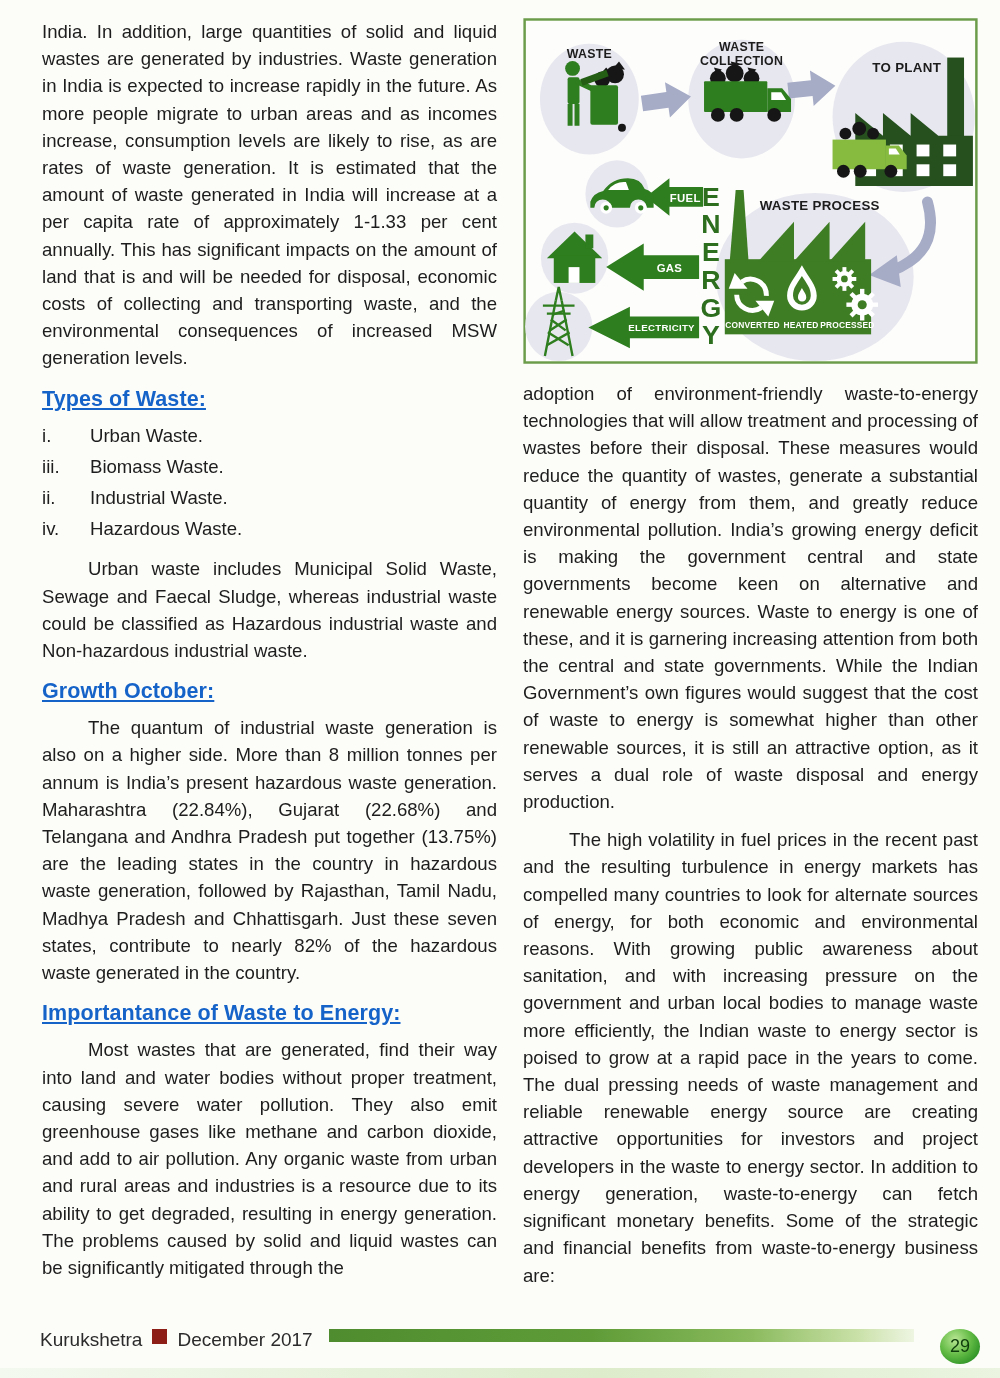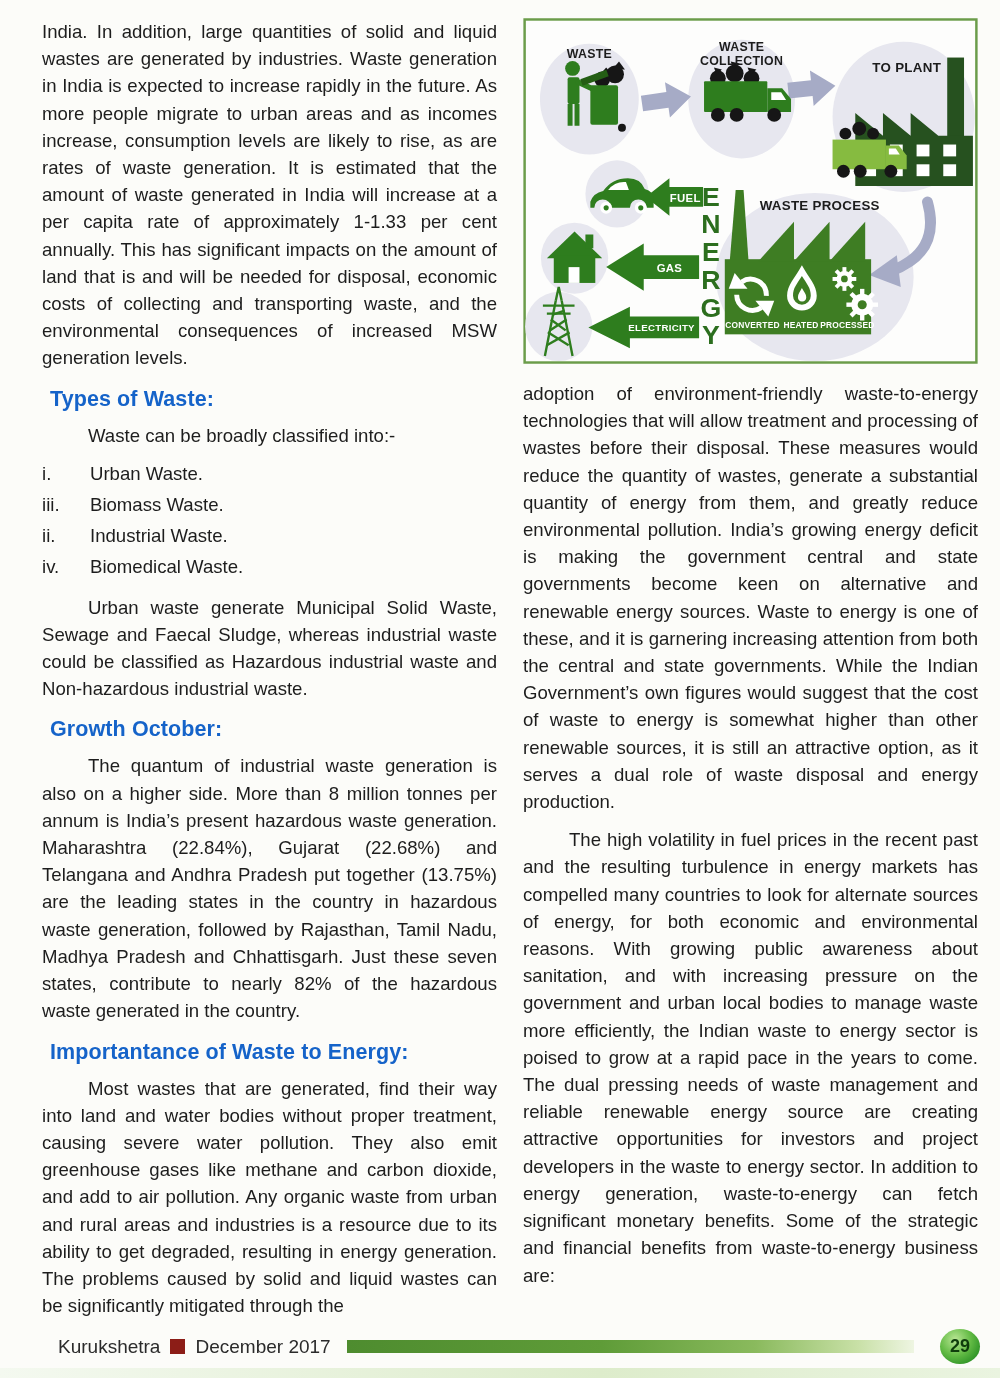--- a/index.html
+++ b/index.html
@@ -6,78 +6,77 @@
   body{
     width:1000px;height:1378px;position:relative;overflow:hidden;
     background:#fcfcf9;
     font-family:"Liberation Sans",sans-serif;
   }
   .page{position:absolute;inset:0;}
   .columns{display:flex;gap:26px;padding:18px 22px 16px 42px;justify-content:space-between;}
   .col{flex:1 1 0;min-width:0;}
   p.body{font-size:18.6px;line-height:27.2px;text-align:justify;color:#1d1d1d;margin:0 0 11px;}
   p.indent{text-indent:46px;}
-  h2.sec{font-size:21.5px;font-weight:bold;color:#1563c9;margin:15px 8px 10px;letter-spacing:.1px;}
+  h2.sec{font-size:21.5px;font-weight:bold;color:#1563c9;margin:15px 0 10px;letter-spacing:.1px;text-decoration:underline;}
   .wlist{margin:3px 0 13px;}
   .wrow{display:flex;font-size:18.6px;line-height:27.2px;color:#1d1d1d;margin-bottom:4px;}
   .wnum{width:48px;flex:none;}
   figure.infographic{margin:0 0 16px;}
   figure.infographic svg{display:block;}
 
   
   .ilabel{font:bold 12.5px "Liberation Sans",sans-serif;fill:#1c1c1c;text-anchor:middle;letter-spacing:.3px;}
   .ilabel-big{font:bold 13.5px "Liberation Sans",sans-serif;fill:#1c1c1c;text-anchor:middle;letter-spacing:.3px;}
   .arrowlabel{font:bold 11.5px "Liberation Sans",sans-serif;fill:#ffffff;text-anchor:middle;letter-spacing:.3px;}
   .arrowlabel-sm{font:bold 9.8px "Liberation Sans",sans-serif;fill:#ffffff;text-anchor:middle;letter-spacing:.3px;}
   .energy-letter{font:bold 27px "Liberation Sans",sans-serif;fill:#2c6e1e;text-anchor:middle;}
   .plabel{font:bold 8.5px "Liberation Sans",sans-serif;fill:#ffffff;text-anchor:middle;letter-spacing:.2px;}
 
-  .footer{position:absolute;left:58px;right:20px;bottom:14px;display:flex;align-items:center;
+  .footer{position:absolute;left:40px;right:20px;bottom:14px;display:flex;
           font-size:19px;color:#2b2b2b;}
   .footer .sq{width:15px;height:15px;background:#8c1d17;margin:0 10px;flex:none;}
   .footer .bar{flex:1;height:13px;margin-left:16px;
       background:linear-gradient(90deg,#4e8c2f 0%,#5f9c38 45%,#8aba5d 72%,#c8e0a6 90%,#eef5e2 100%);}
   .footer .pagenum{margin-left:26px;flex:none;width:40px;height:35px;border-radius:50%;
       background:radial-gradient(circle at 38% 30%,#b9e694 0%,#63bb45 45%,#2f9427 78%,#1f7a1d 100%);
-      color:#0f3d0c;font-weight:bold;font-size:18px;display:flex;align-items:center;justify-content:center;}
+      color:#0f3d0c;font-weight:normal;font-size:18px;display:flex;align-items:center;justify-content:center;}
   .bottom-tint{position:absolute;left:0;right:0;bottom:0;height:10px;
       background:linear-gradient(90deg,#f4f9f0,#ddeccb 60%,#eaf4e0);}
 </style>
 </head>
 <body>
 
 <div class="page">
   <div class="columns">
 
     <div class="col">
       <p class="body">India. In addition, large quantities of solid and liquid wastes are generated by industries. Waste generation in India is expected to increase rapidly in the future. As more people migrate to urban areas and as incomes increase, consumption levels are likely to rise, as are rates of waste generation. It is estimated that the amount of waste generated in India will increase at a per capita rate of approximately 1-1.33 per cent annually. This has significant impacts on the amount of land that is and will be needed for disposal, economic costs of collecting and transporting waste, and the environmental consequences of increased MSW generation levels.</p>
 
       <h2 class="sec">Types of Waste:</h2>
-      <p class="body indent">Waste can be broadly classified into:-</p>
 
       <div class="wlist">
         <div class="wrow">
           <span class="wnum">i.</span>
           <span>Urban Waste.</span>
         </div>
         <div class="wrow">
           <span class="wnum">iii.</span>
           <span>Biomass Waste.</span>
         </div>
         <div class="wrow">
           <span class="wnum">ii.</span>
           <span>Industrial Waste.</span>
         </div>
         <div class="wrow">
           <span class="wnum">iv.</span>
-          <span>Biomedical Waste.</span>
+          <span>Hazardous Waste.</span>
         </div>
       </div>
 
-      <p class="body indent">Urban waste generate Municipal Solid Waste, Sewage and Faecal Sludge, whereas industrial waste could be classified as Hazardous industrial waste and Non-hazardous industrial waste.</p>
+      <p class="body indent">Urban waste includes Municipal Solid Waste, Sewage and Faecal Sludge, whereas industrial waste could be classified as Hazardous industrial waste and Non-hazardous industrial waste.</p>
 
       <h2 class="sec">Growth October:</h2>
       <p class="body indent">The quantum of industrial waste generation is also on a higher side. More than 8 million tonnes per annum is India’s present hazardous waste generation. Maharashtra (22.84%), Gujarat (22.68%) and Telangana and Andhra Pradesh put together (13.75%) are the leading states in the country in hazardous waste generation, followed by Rajasthan, Tamil Nadu, Madhya Pradesh and Chhattisgarh. Just these seven states, contribute to nearly 82% of the hazardous waste generated in the country.</p>
 
       <h2 class="sec">Importantance of Waste to Energy:</h2>
       <p class="body indent">Most wastes that are generated, find their way into land and water bodies without proper treatment, causing severe water pollution. They also emit greenhouse gases like methane and carbon dioxide, and add to air pollution. Any organic waste from urban and rural areas and industries is a resource due to its ability to get degraded, resulting in energy generation. The problems caused by solid and liquid wastes can be significantly mitigated through the</p>
     </div>
 
     <div class="col">
       <figure class="infographic">

